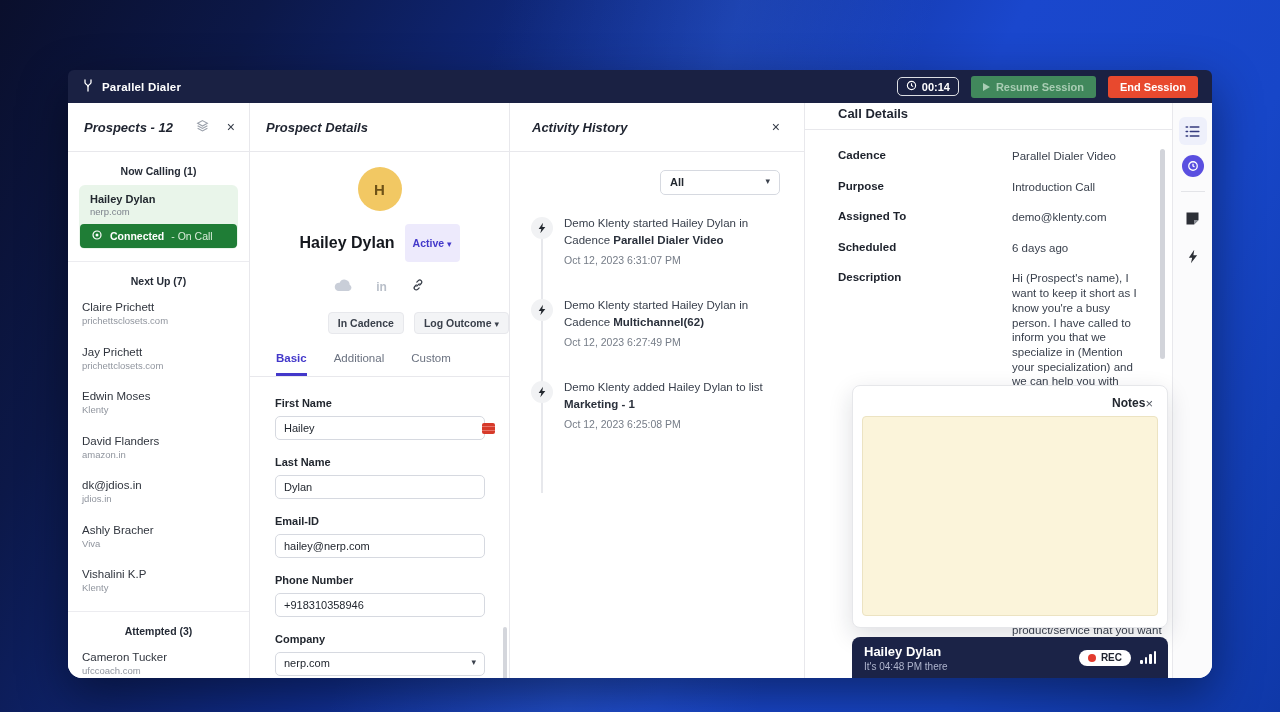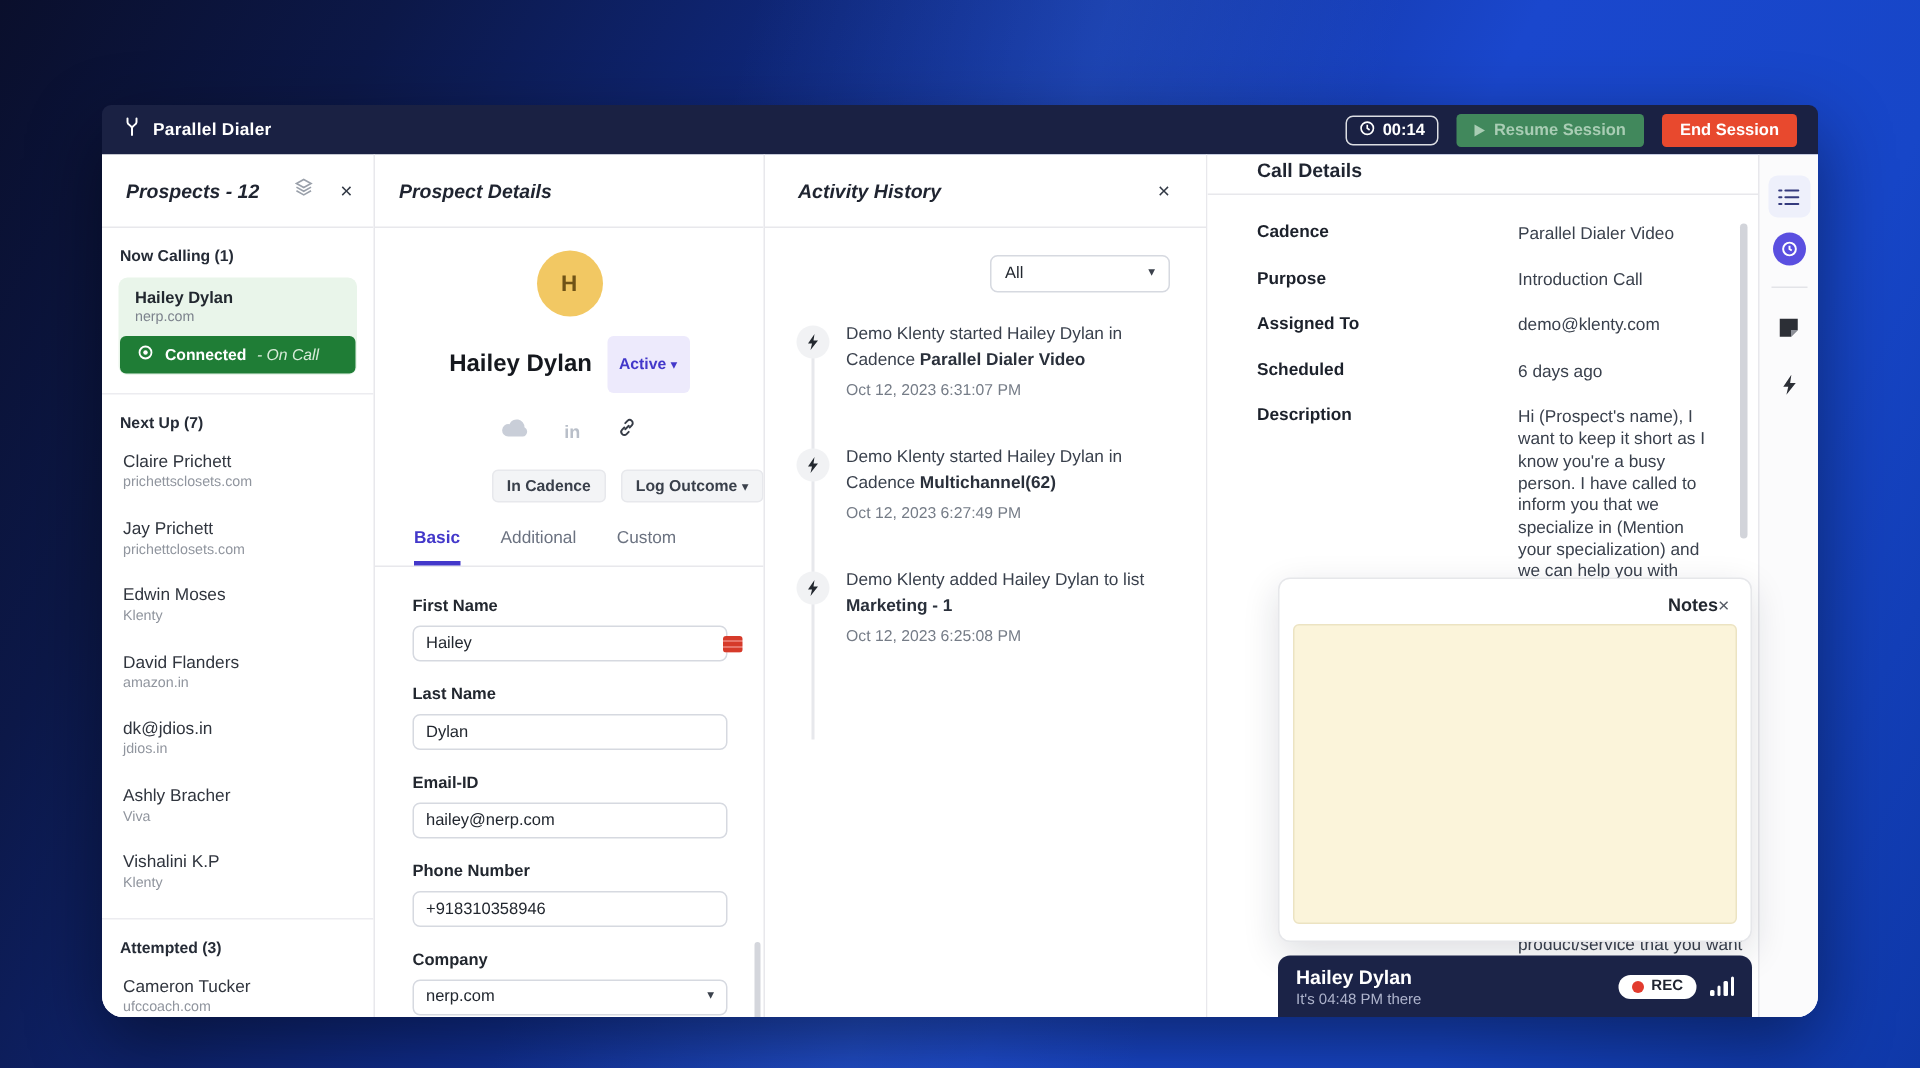--- a/index.html
+++ b/index.html
@@ -39,27 +39,27 @@
   .p-call { left:737px; width:367px; border-right:none; }
   .rail { position:absolute; left:1104px; top:0; width:40px; height:575px; background:#fbfbfc;
     border-left:1px solid #e8e8ec; display:flex; flex-direction:column; align-items:center; padding-top:14px; }
 
   .phead { height:49px; border-bottom:1px solid #e8e8ec; display:flex; align-items:center;
     justify-content:space-between; padding:0 14px 0 16px; }
   .phead .ttl { font-size:13px; font-weight:700; color:#1f2430;font-style:italic; }
   .xbtn { font-size:14px; color:#333a46; cursor:pointer; line-height:1; }
 
   
-  .seclabel { font-size:10.5px; font-weight:700; color:#252b36; margin:13px 12px 8px; }
+  .seclabel { font-size:10.5px; font-weight:700; color:#252b36; margin:13px 12px 8px;text-align:center; }
   .curcard { margin:0 11px; border-radius:6px; background:#e9f5ea; overflow:hidden; }
   .curcard .nm { font-size:11px; font-weight:700; color:#22282f; padding:8px 11px 1px; }
   .curcard .dm { font-size:9.5px; color:#7c828c; padding:0 11px 7px; }
   .curbar { background:#1f7d36; color:#fff; font-size:10.5px; font-weight:700;
     display:flex; align-items:center; gap:7px; padding:5px 11px; border-radius:4px; margin:0 1px 1px; }
-  .curbar .sfx { font-weight:400; color:#d8ecd9;font-style:italic; }
+  .curbar .sfx { font-weight:400; color:#d8ecd9; }
   .sec-div { border-top:1px solid #ececf0; margin-top:12px; }
   .plist { padding:2px 0 0; }
   .pitem { height:44.5px; padding:4px 14px 0; cursor:pointer; }
   .pitem .nm { font-size:11.5px; color:#30353e; }
   .pitem .dm { font-size:9.5px; color:#90959e; margin-top:2px; }
 
   
   .avatar { width:44px; height:44px; border-radius:50%; background:#f2c863; color:#6f5317;
     font-size:15px; font-weight:700; display:flex; align-items:center; justify-content:center;
     margin:15px auto 0; }
@@ -85,21 +85,21 @@
     background:repeating-linear-gradient(180deg,#d63a2a 0 3px,#e8746a 3px 4px); }
   .selectbox { width:210px; height:24px; border:1px solid #d6d9e0; border-radius:5px; font-size:11px;
     color:#22272f; padding:4px 8px; display:flex; justify-content:space-between; cursor:pointer; }
   .caret { color:#3b414c; font-size:9px; }
   .tagslabel { font-size:11px; font-weight:700; color:#22272f; }
   .dscroll { position:absolute; right:2px; top:250px; width:4px; height:130px; background:#d4d6dc; border-radius:2px; }
 
   
   .filterrow { display:flex; justify-content:flex-end; padding:18px 24px 0; }
   .filterbox { width:120px; height:25px; border:1px solid #d6d9e0; border-radius:5px; font-size:11px;
-    color:#22272f; padding:5px 9px; display:flex; justify-content:space-between; cursor:pointer; }
+    color:#22272f; padding:5px 9px; display:flex; justify-content:space-between; cursor:pointer;font-weight:bold; }
   .timeline { position:relative; padding:20px 0 0; }
   .tl-line { position:absolute; left:31px; top:30px; width:2px; height:268px; background:#e7e8ec; }
   .tl-entry { position:relative; padding:0 16px 0 54px; margin-bottom:28px; min-height:54px; }
   .tl-ic { position:absolute; left:21px; top:2px; width:22px; height:22px; border-radius:50%;
     background:#f1f2f4; display:flex; align-items:center; justify-content:center; }
   .tl-txt { font-size:11.5px; color:#3a414d; line-height:1.45; }
   .tl-txt b { color:#2a303b; }
   .tl-date { font-size:10.5px; color:#757c87; margin-top:6px; }
 
   

